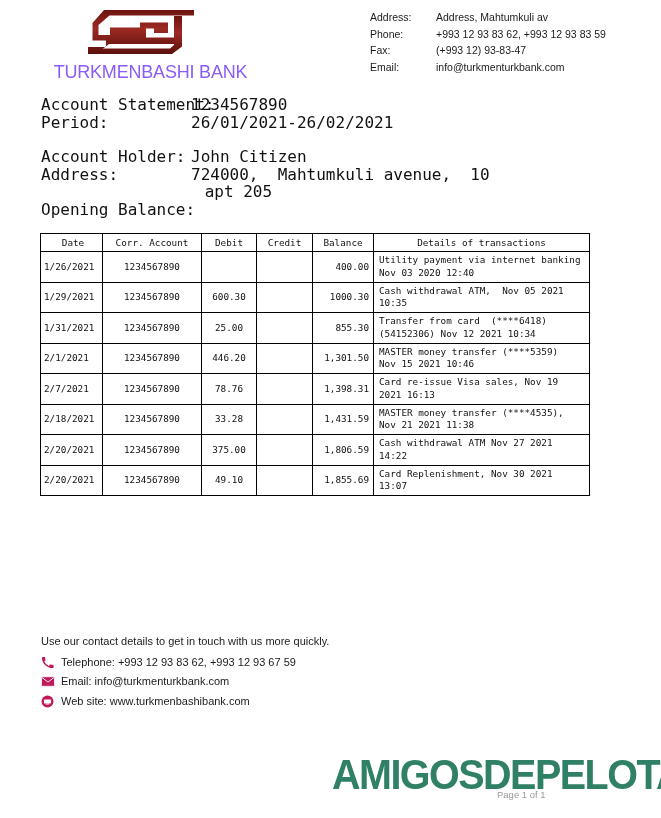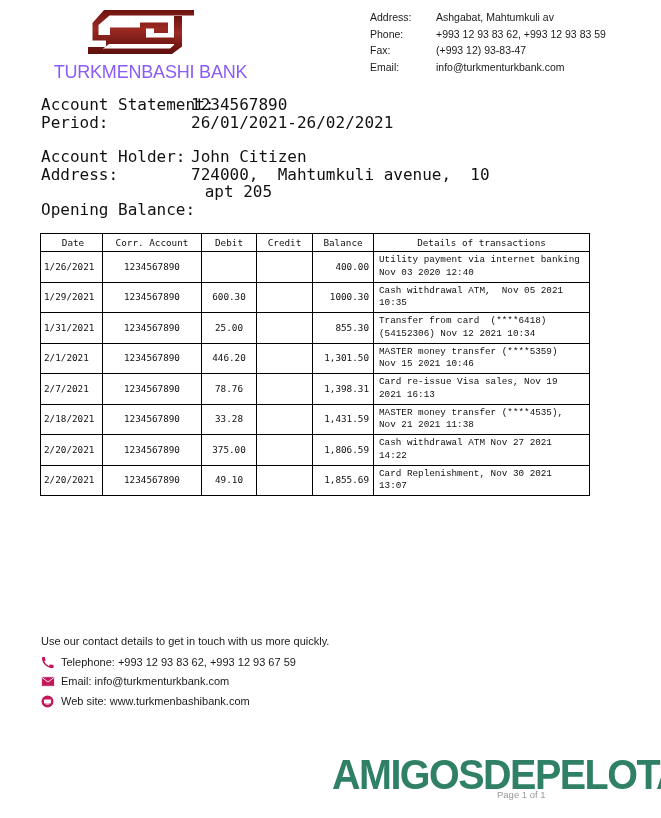--- a/index.html
+++ b/index.html
@@ -125,21 +125,21 @@
     line-height: 12.3px;
   }
   .c-date   { width: 58px;  text-align: left;   padding-left: 3px !important; }
   .c-acct   { width: 98px;  text-align: center; }
   .c-debit  { width: 54px;  text-align: center; }
   .c-credit { width: 55px;  text-align: center; }
   .c-bal    { width: 60px;  text-align: right;  padding-right: 4px !important; }
   .c-det    { text-align: left; padding-left: 5px !important; }
   thead .c-date { text-align: left; padding-left: 3px !important; }
   thead .c-bal  { text-align: center; padding-right: 0 !important; }
-  .det-line { display: block; white-space: pre; font-family: Liberation Mono, monospace; }
+  .det-line { display: block; white-space: pre; }
 
   
   #footer-contact {
     position: absolute;
     left: 41px;
     top: 632px;
     font-family: "Liberation Sans", sans-serif;
     font-size: 11px;
     color: #1b1b1b;
     line-height: 19.5px;
@@ -202,21 +202,21 @@
       </defs>
       <path fill="url(#lg)" d="M28 6 L118 6 L118 11.5 L33.5 11.5 L22.5 21 L22.5 31 L34 31 L34 23.5 L64 23.5 L64 18.5 L92 18.5 L92 29 L78 29 L78 24.5 L70 24.5 L70 33.5 L101 33.5 L101 40 L33 40 L22 48.5 L12 48.5 L12 43 L30 43 L30 36.5 L16.5 36.5 L16.5 19 Z"></path>
       <path fill="url(#lg)" d="M98 12 L106 12 L106 42.5 L96 50 L12 50 L12 44.5 L94 44.5 L98 41 Z"></path>
     </svg>
     <div id="bank-name">TURKMENBASHI BANK</div>
   </div>
 
   <div id="contact-header">
     <div class="crow">
       <span class="clabel">Address:</span>
-      <span class="cvalue">Ashgabat, Mahtumkuli av</span>
+      <span class="cvalue">Address, Mahtumkuli av</span>
     </div>
     <div class="crow">
       <span class="clabel">Phone:</span>
       <span class="cvalue">+993 12 93 83 62, +993 12 93 83 59</span>
     </div>
     <div class="crow">
       <span class="clabel">Fax:</span>
       <span class="cvalue">(+993 12) 93-83-47</span>
     </div>
     <div class="crow">

